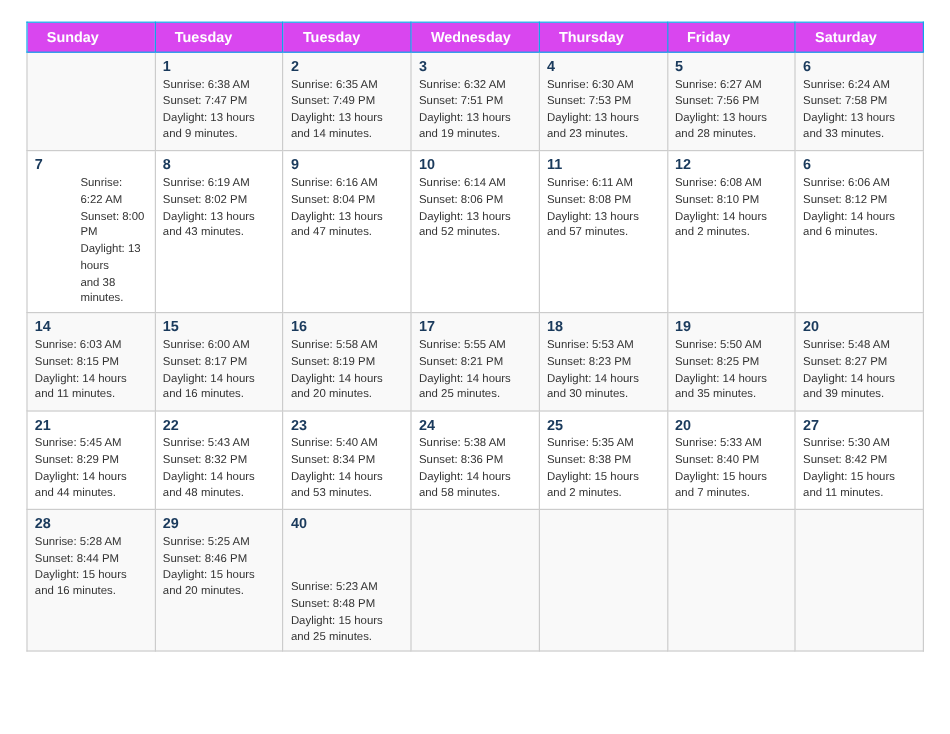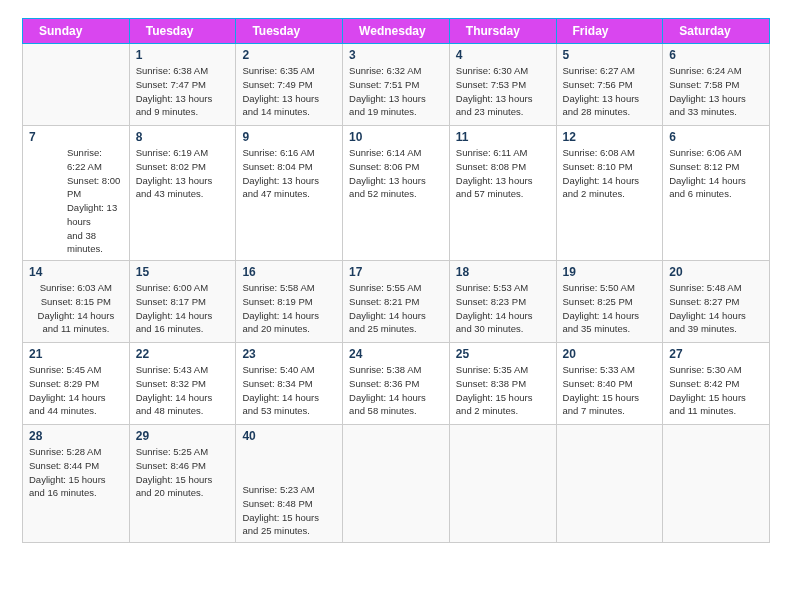--- a/index.html
+++ b/index.html
@@ -202,21 +202,21 @@
             <span class="day-num">6</span>
             <div class="cell-text" style="white-space: pre-line;">Sunrise: 6:06 AM
 Sunset: 8:12 PM
 Daylight: 14 hours
 and 6 minutes.</div>
           </td>
         </tr>
         <tr>
           <td>
             <span class="day-num">14</span>
-            <div class="cell-text" style="white-space: pre-line; text-align: center;">Sunrise: 6:03 AM
+            <div class="cell-text" style="white-space: pre-line;">Sunrise: 6:03 AM
 Sunset: 8:15 PM
 Daylight: 14 hours
 and 11 minutes.</div>
           </td>
           <td>
             <span class="day-num">15</span>
             <div class="cell-text" style="white-space: pre-line;">Sunrise: 6:00 AM
 Sunset: 8:17 PM
 Daylight: 14 hours
 and 16 minutes.</div>

